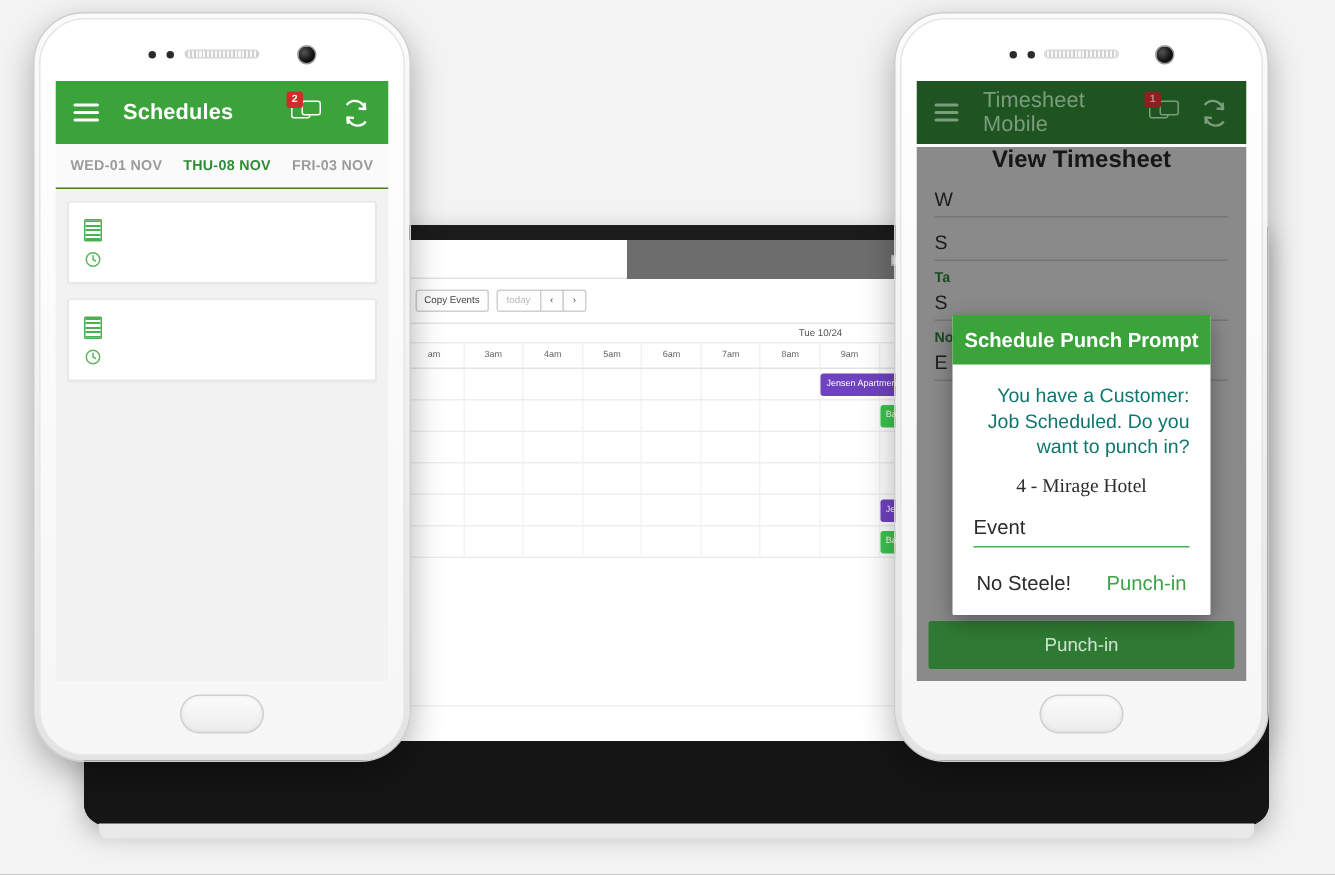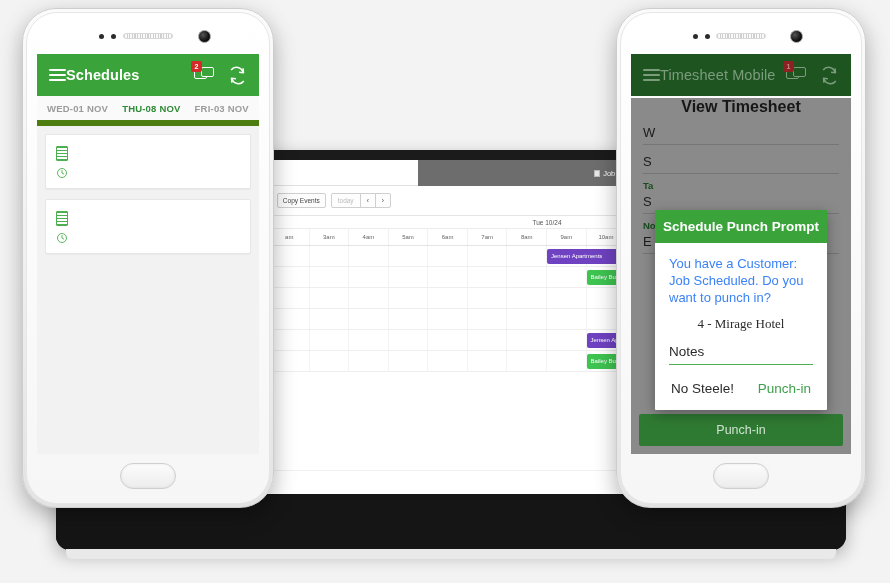--- a/index.html
+++ b/index.html
@@ -102,21 +102,21 @@
   }
 
   
   .phone {
     position: absolute; border-radius: 34px;
     background: linear-gradient(180deg,#fbfbfb 0%,#f0f0f0 50%,#e3e3e3 100%);
     box-shadow: 0 8px 22px rgba(0,0,0,.30);
     border: 1px solid #cdcdcd;
   }
   .phone-l { left: 22px; top: 8px; width: 252px; height: 500px; }
-  .phone-r { left: 616px; top: 8px; width: 250px; height: 500px; }
+  .phone-r { left: 596px; top: 8px; width: 250px; height: 500px; }
   .phone-inner {
     position:absolute; inset: 3px; border-radius: 31px;
     background: linear-gradient(180deg,#ffffff 0%,#f6f6f6 100%);
     border: 1px solid #e6e6e6;
   }
   .phone-speaker {
     position:absolute; top: 20px; left: 50%; transform: translateX(-50%);
     width: 50px; height: 6px; border-radius: 3px;
     background: repeating-linear-gradient(90deg,#cfcfcf 0 1.2px,#fafafa 1.2px 2.6px);
     border: 1px solid #d8d8d8;
@@ -141,21 +141,21 @@
   }
 
   
   .app-header {
     height: 42px; background: #3aa43a; display:flex; align-items:center;
     padding: 0 12px; color:#fff; position: relative;
   }
   .app-header.dim { background: #1d5420; }
   .hamburger { width: 17px; display:flex; flex-direction:column; gap:3px; cursor:pointer;}
   .hamburger span { display:block; height:2px; background:#fff; border-radius:1px; }
-  .app-title { font-size: 14.5px; font-weight: 700; letter-spacing:.1px;}
+  .app-title { font-size: 14.5px; font-weight: 700; margin-left: 16px; letter-spacing:.1px;}
   .app-title.dim { color: #7c9c7e; font-weight: 400; }
   .hdr-actions { margin-left: auto; display:flex; align-items:center; gap: 14px; }
   .chat-ico { position: relative; width: 20px; height: 16px; }
   .chat-ico .b1 {
     position:absolute; left:0; top:2px; width:13px;height:10px;
     border:1.6px solid #fff; border-radius:2px;
   }
   .chat-ico .b2 {
     position:absolute; left:7px; top:0px; width:13px;height:10px;
     border:1.6px solid #fff; border-radius:2px; background:#3aa43a;
@@ -166,21 +166,21 @@
     position:absolute; left:-3px; top:-6px; min-width: 11px; height: 11px;
     background: #d32a2a; color:#fff; font-size: 7px; line-height: 11px;
     text-align:center; border-radius: 2px; padding: 0 1px; font-weight:700; z-index:3;
   }
   .app-header.dim .badge { background:#8d2020; color:#c08a8a;}
   .sync-ico { width: 19px; height: 19px; }
 
   
   .date-tabs {
     height: 30px; background:#fafafa; display:flex; align-items:center;
-    border-bottom: 6px solid #4d7c0f; padding: 0 10px; overflow:hidden;text-align:center;
+    border-bottom: 1px solid #4d7c0f; padding: 0 10px; overflow:hidden;text-align:center;
   }
   .date-tab {
     font-size: 9.5px; color: #9b9b9b; font-weight: 700; letter-spacing:.2px;
     white-space: nowrap; margin-right: 14px;
   }
   .date-tab.active { color: #2e8b36; }
 
   
   .sched-list { padding: 8px 8px 0 8px; background:#f2f2f2; height: calc(100% - 72px); }
   .card {
@@ -229,21 +229,21 @@
   
   .dialog {
     position:absolute; left: 24px; right: 24px; top: 112px; z-index: 10;
     background:#fff; box-shadow: 0 4px 14px rgba(0,0,0,.35); border-radius: 1px;
   }
   .dialog-title {
     background:#3aa43a; color:#fff; font-size: 13.5px; font-weight:700;
     text-align:center; padding: 9px 6px;
   }
   .dialog-msg {
-    font-size: 13px; color:#3b82f6; text-align:left; line-height: 1.32;
+    font-size: 13px; color:#0f766e; text-align:right; line-height: 1.32;
     padding: 12px 14px 0 14px;
   }
   .dialog-sub {
     font-size: 13px; color:#2b2b2b; text-align:center; padding: 10px 10px 0 10px; font-family: Liberation Serif, serif;
   }
   .dialog-notes {
     margin: 12px 14px 0 14px; font-size: 13.5px; color:#2b2b2b;
     border-bottom: 1.5px solid #4caf50; padding-bottom: 5px;
   }
   .dialog-actions {
@@ -584,21 +584,21 @@
           </div>
 
           <div class="dim-overlay"></div>
 
           <div class="punch-bar">Punch-in</div>
 
           <div class="dialog">
             <div class="dialog-title">Schedule Punch Prompt</div>
             <div class="dialog-msg">You have a Customer: Job Scheduled. Do you want to punch in?</div>
             <div class="dialog-sub">4 - Mirage Hotel</div>
-            <div class="dialog-notes">Notes</div>
+            <div class="dialog-notes">Event</div>
             <div class="dialog-actions">
               <span class="dlg-btn">No Steele!</span>
               <span class="dlg-btn primary">Punch-in</span>
             </div>
           </div>
         </div>
       </div>
 
       <div class="home-btn"></div>
     </div>

